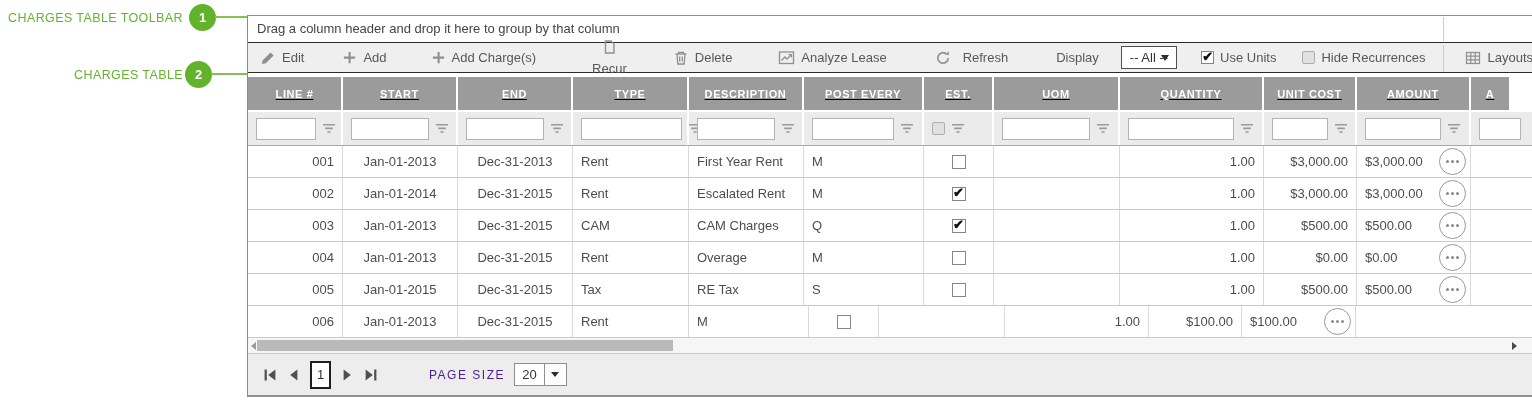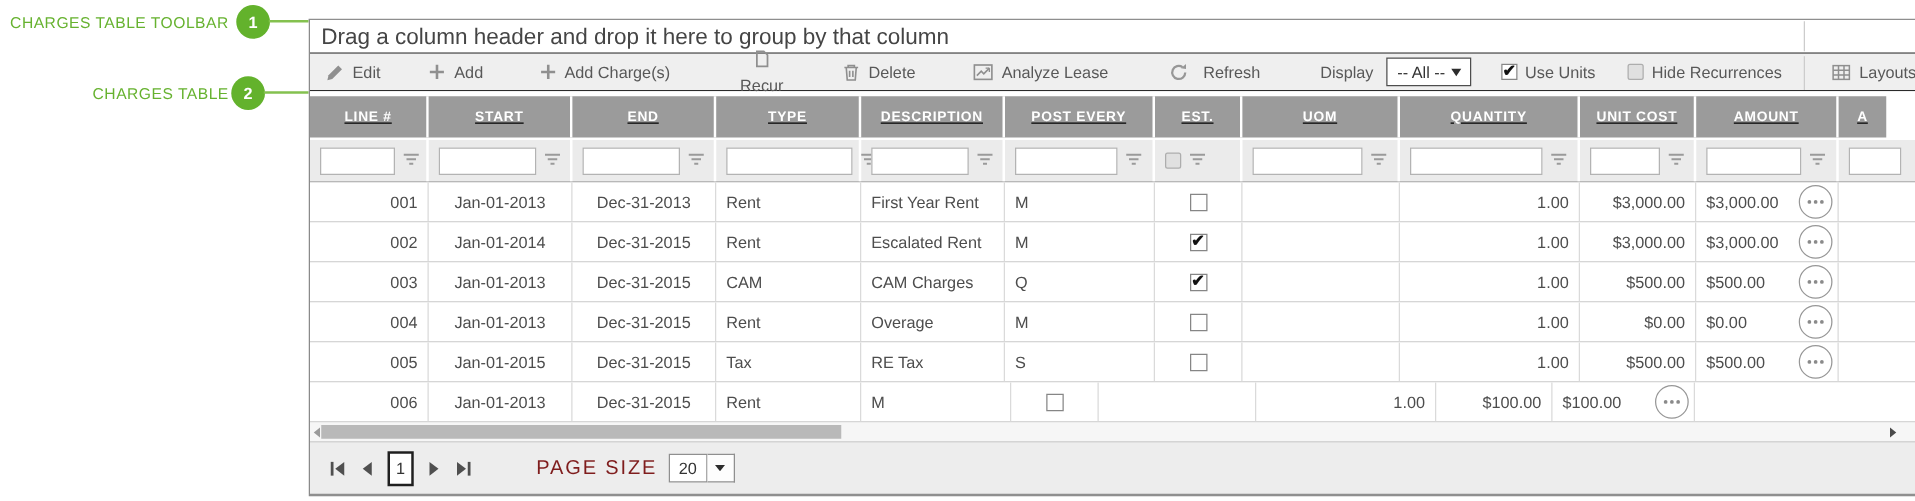--- a/index.html
+++ b/index.html
@@ -11,21 +11,21 @@
                text-align:right; width:175px; white-space:nowrap; }
   .ann-circle { position:absolute; width:27px; height:27px; border-radius:50%;
                 background:#63b22c; color:#fff; font-weight:bold; font-size:13px;
                 display:flex; align-items:center; justify-content:center; }
   .ann-line { position:absolute; height:2px; background:#84c14f; }
 
   
   .grid { position:absolute; left:247px; top:15px; width:1285px; background:#fff;
           border-top:1px solid #8e8e8e; border-left:1px solid #8a8a8a; box-sizing:content-box; }
   .dragbar { height:26px; line-height:26px; background:#fff; border-bottom:1px solid #2b2b2b;
-             font-size:18px; color:#454545; padding-left:9px; }
+             font-size:13px; color:#454545; padding-left:9px; }
   .toolbar { height:29px; background:#efefef; border-bottom:1px solid #2b2b2b;
              display:flex; align-items:center; font-size:13px; color:#585858; white-space:nowrap; }
   .tbtn { display:flex; align-items:center; gap:6px; cursor:default; }
   .tico { display:inline-flex; }
   .panel-div { position:absolute; width:1px; background:#ccc; }
 
   .spacer { height:4px; background:#fff; }
 
   
   .w0{width:95px}.w1{width:115px}.w2{width:115px}.w3{width:116px}.w4{width:115px}
@@ -72,21 +72,21 @@
   .sarrow-l { position:absolute; left:3px; top:4px; width:0; height:0;
               border-top:4px solid transparent; border-bottom:4px solid transparent; border-right:5px solid #9a9a9a; }
   .sarrow-r { position:absolute; right:16px; top:4px; width:0; height:0;
               border-top:4px solid transparent; border-bottom:4px solid transparent; border-left:5px solid #4a4a4a; }
 
   .pager { height:41px; background:#ededed; border-bottom:2px solid #8f8f8f; display:flex;
            align-items:center; padding-left:14px; }
   .pbtn { display:flex; align-items:center; justify-content:center; margin-right:8px; }
   .pagebox { width:17px; height:24px; border:2px solid #1f1f1f; background:#fff; display:flex;
              align-items:center; justify-content:center; font-size:13px; color:#333; margin-right:8px; }
-  .psize-label { margin-left:42px; color:#7f1d1d; font-size:16px; letter-spacing:1.5px; }
+  .psize-label { margin-left:42px; color:#4c1d95; font-size:12px; letter-spacing:1.5px; }
   .psize { display:flex; margin-left:9px; }
   .psize-val { width:31px; height:23px; border:1px solid #8f8f8f; background:#fff; box-sizing:border-box;
                display:flex; align-items:center; justify-content:center; font-size:13px; color:#333; }
   .psize-btn { width:22px; height:23px; border:1px solid #8f8f8f; border-left:none; background:#fdfdfd;
                box-sizing:border-box; display:flex; align-items:center; justify-content:center; }
   .psize-tri { width:0; height:0; border-left:4px solid transparent; border-right:4px solid transparent;
                border-top:5px solid #2d2d2d; }
 </style>
 </head>
 <body>
@@ -169,21 +169,21 @@
       <div class="tbtn" style="margin-left:48px;gap:12px;">
         <span class="tico">
           <svg width="16" height="16" viewBox="0 0 16 16">
               <path d="M13.2 8A5.2 5.2 0 1 1 11 3.7" fill="none" stroke="#979797" stroke-width="1.8"></path>
               <path d="M13.8 1.2v4l-4-.6z" fill="#979797"></path>
             </svg>
         </span>
           <span>Refresh</span>
       </div>
       <span style="margin-left:48px;">Display</span>
-      <div class="dd" style="margin-left:10px;">
+      <div class="dd" style="margin-left:22px;">
         <span>-- All --</span>
         <span class="dd-tri"></span>
       </div>
       <div class="tbtn" style="margin-left:24px;">
         <span class="cbx checked" style="width:13px;height:13px;"></span>
         <span>Use Units</span>
       </div>
       <div class="tbtn" style="margin-left:26px;">
         <span class="cbx soft" style="width:13px;height:13px;"></span>
         <span>Hide Recurrences</span>

